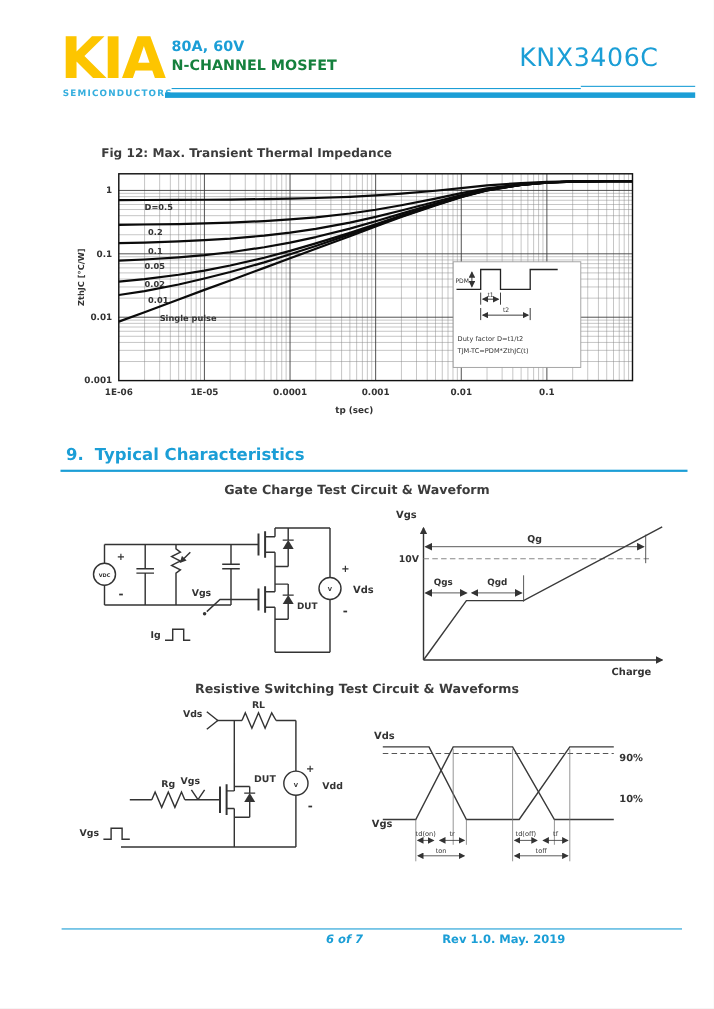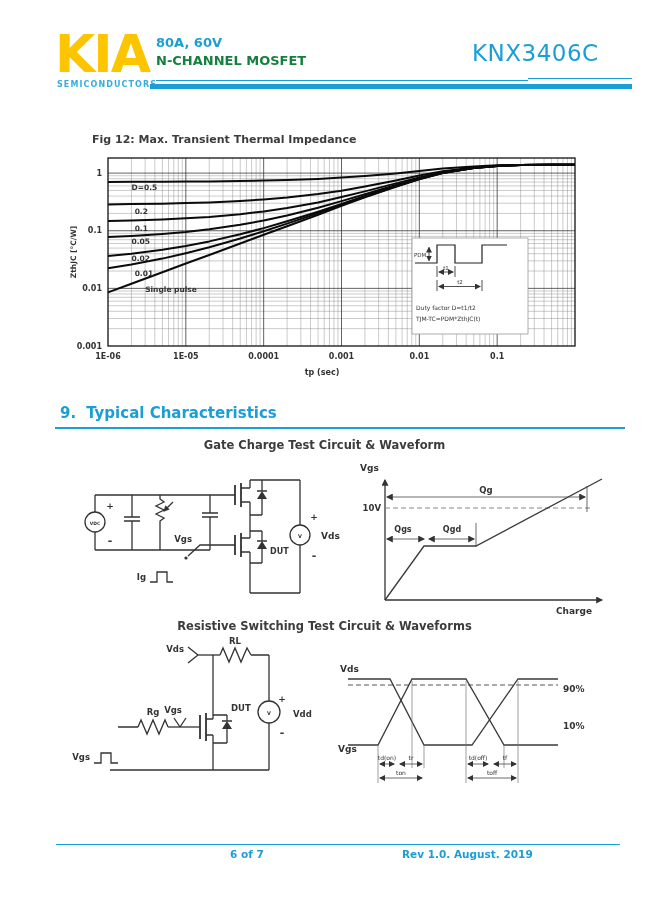--- a/index.html
+++ b/index.html
@@ -19,21 +19,21 @@
   .fig-title{left:92px;top:133px;font-size:11px;font-weight:bold;color:#3c3c3c;}
   
   .sec9{left:60px;top:404px;font-size:15px;font-weight:bold;color:#1b9ed6;}
   .sec9 .num{margin-right:10px;}
   .sec9-rule{left:55px;top:427px;width:570px;height:2px;background:#1b9ed6;}
   .diagram-title{left:0;width:649px;text-align:center;font-size:11.5px;font-weight:bold;color:#3c3c3c;}
   .gc-title{top:438px;}
   .rs-title{top:619px;}
   
   .footer-rule{left:56px;top:844px;width:564px;height:1px;background:#1b9ed6;}
-  .footer-page{left:230px;top:848px;width:100px;text-align:left;font-size:10.5px;font-weight:bold;color:#1b9ed6;}
+  .footer-page{left:230px;top:848px;width:100px;text-align:right;font-size:10.5px;font-weight:bold;color:#1b9ed6;font-style:italic;}
   .footer-rev{left:402px;top:848px;font-size:10.5px;font-weight:bold;color:#1b9ed6;}
   svg{position:absolute;overflow:visible;}
   svg text{font-family:"DejaVu Sans","Liberation Sans",sans-serif;fill:#333;}
   .wire{stroke:#333;stroke-width:1.3;fill:none;}
   .wire2{stroke:#333;stroke-width:1.8;fill:none;}
   .trace{stroke:#3a3a3a;stroke-width:1.3;fill:none;}
   .ref{stroke:#777;stroke-width:0.7;fill:none;}
   .meas{stroke:#444;stroke-width:0.8;fill:none;}
   .lbl{font-weight:bold;}
 </style>
@@ -307,15 +307,15 @@
     <text x="55" y="108" font-size="6" text-anchor="middle">td(on)</text>
     <text x="79" y="108" font-size="6" text-anchor="middle">tr</text>
     <text x="146" y="108" font-size="6" text-anchor="middle">td(off)</text>
     <text x="173" y="108" font-size="6" text-anchor="middle">tf</text>
     <text x="69" y="123" font-size="6" text-anchor="middle">ton</text>
     <text x="160" y="123" font-size="6" text-anchor="middle">toff</text>
   </svg>
 
   <div class="abs footer-rule"></div>
   <div class="abs footer-page">6 of 7</div>
-  <div class="abs footer-rev">Rev 1.0. August. 2019</div>
+  <div class="abs footer-rev">Rev 1.0. May. 2019</div>
 
 </div>
 
 </body></html>

